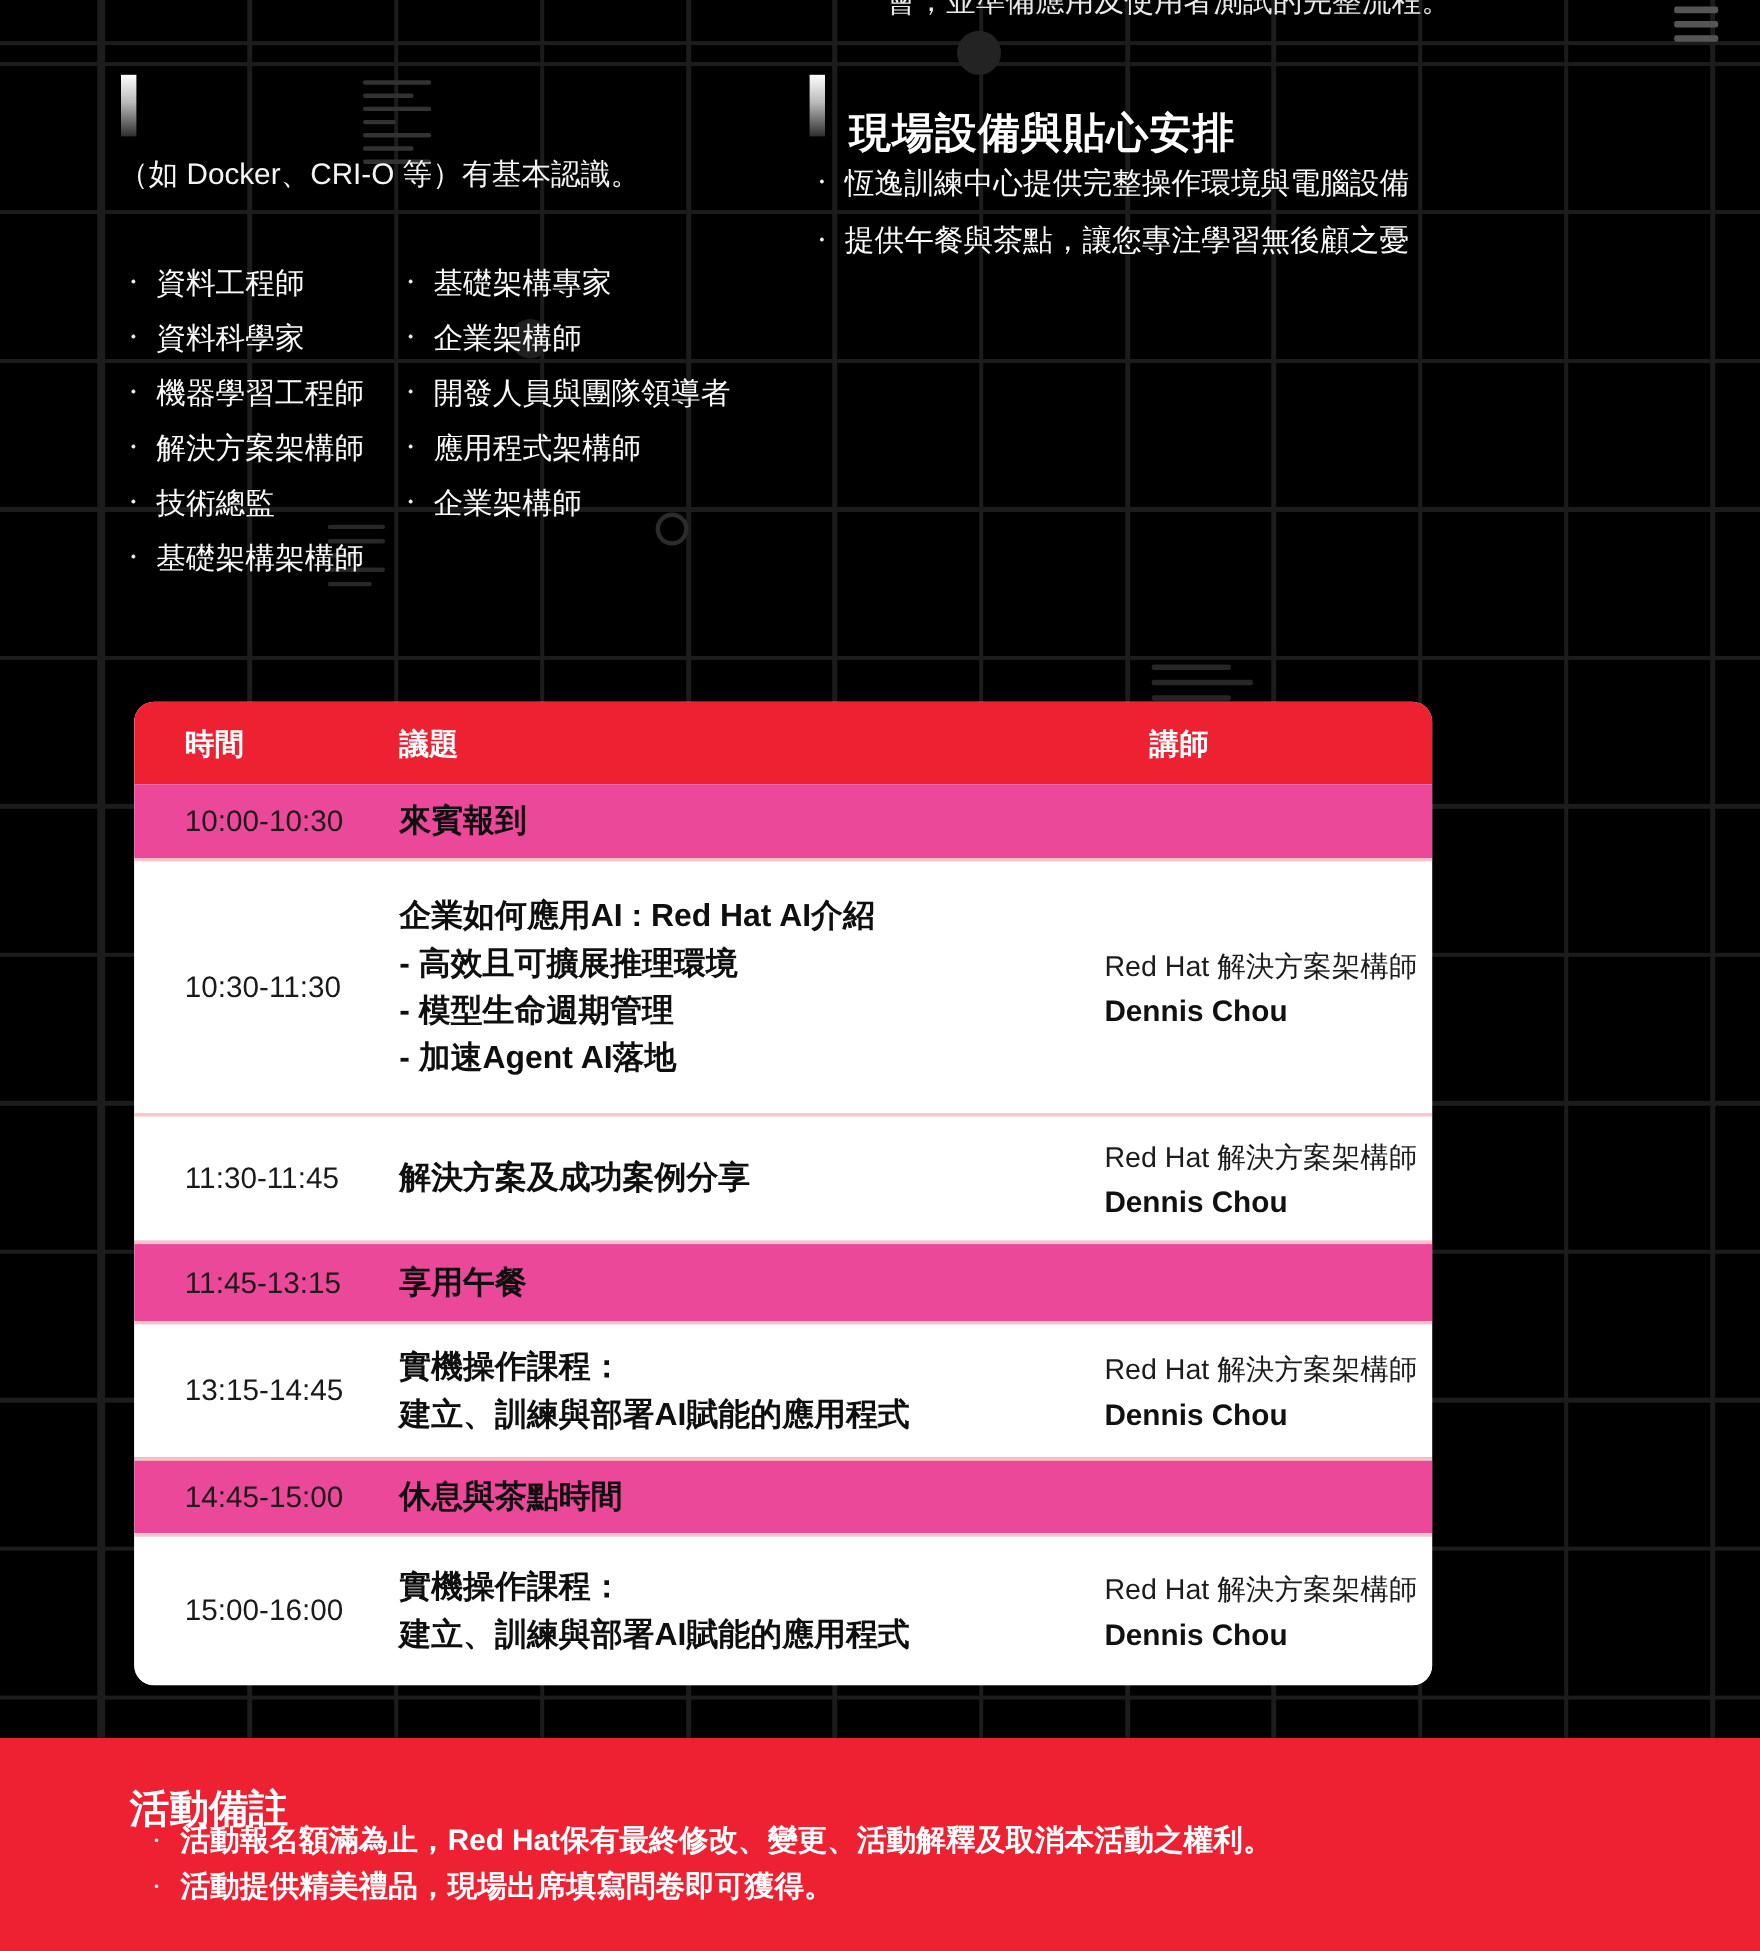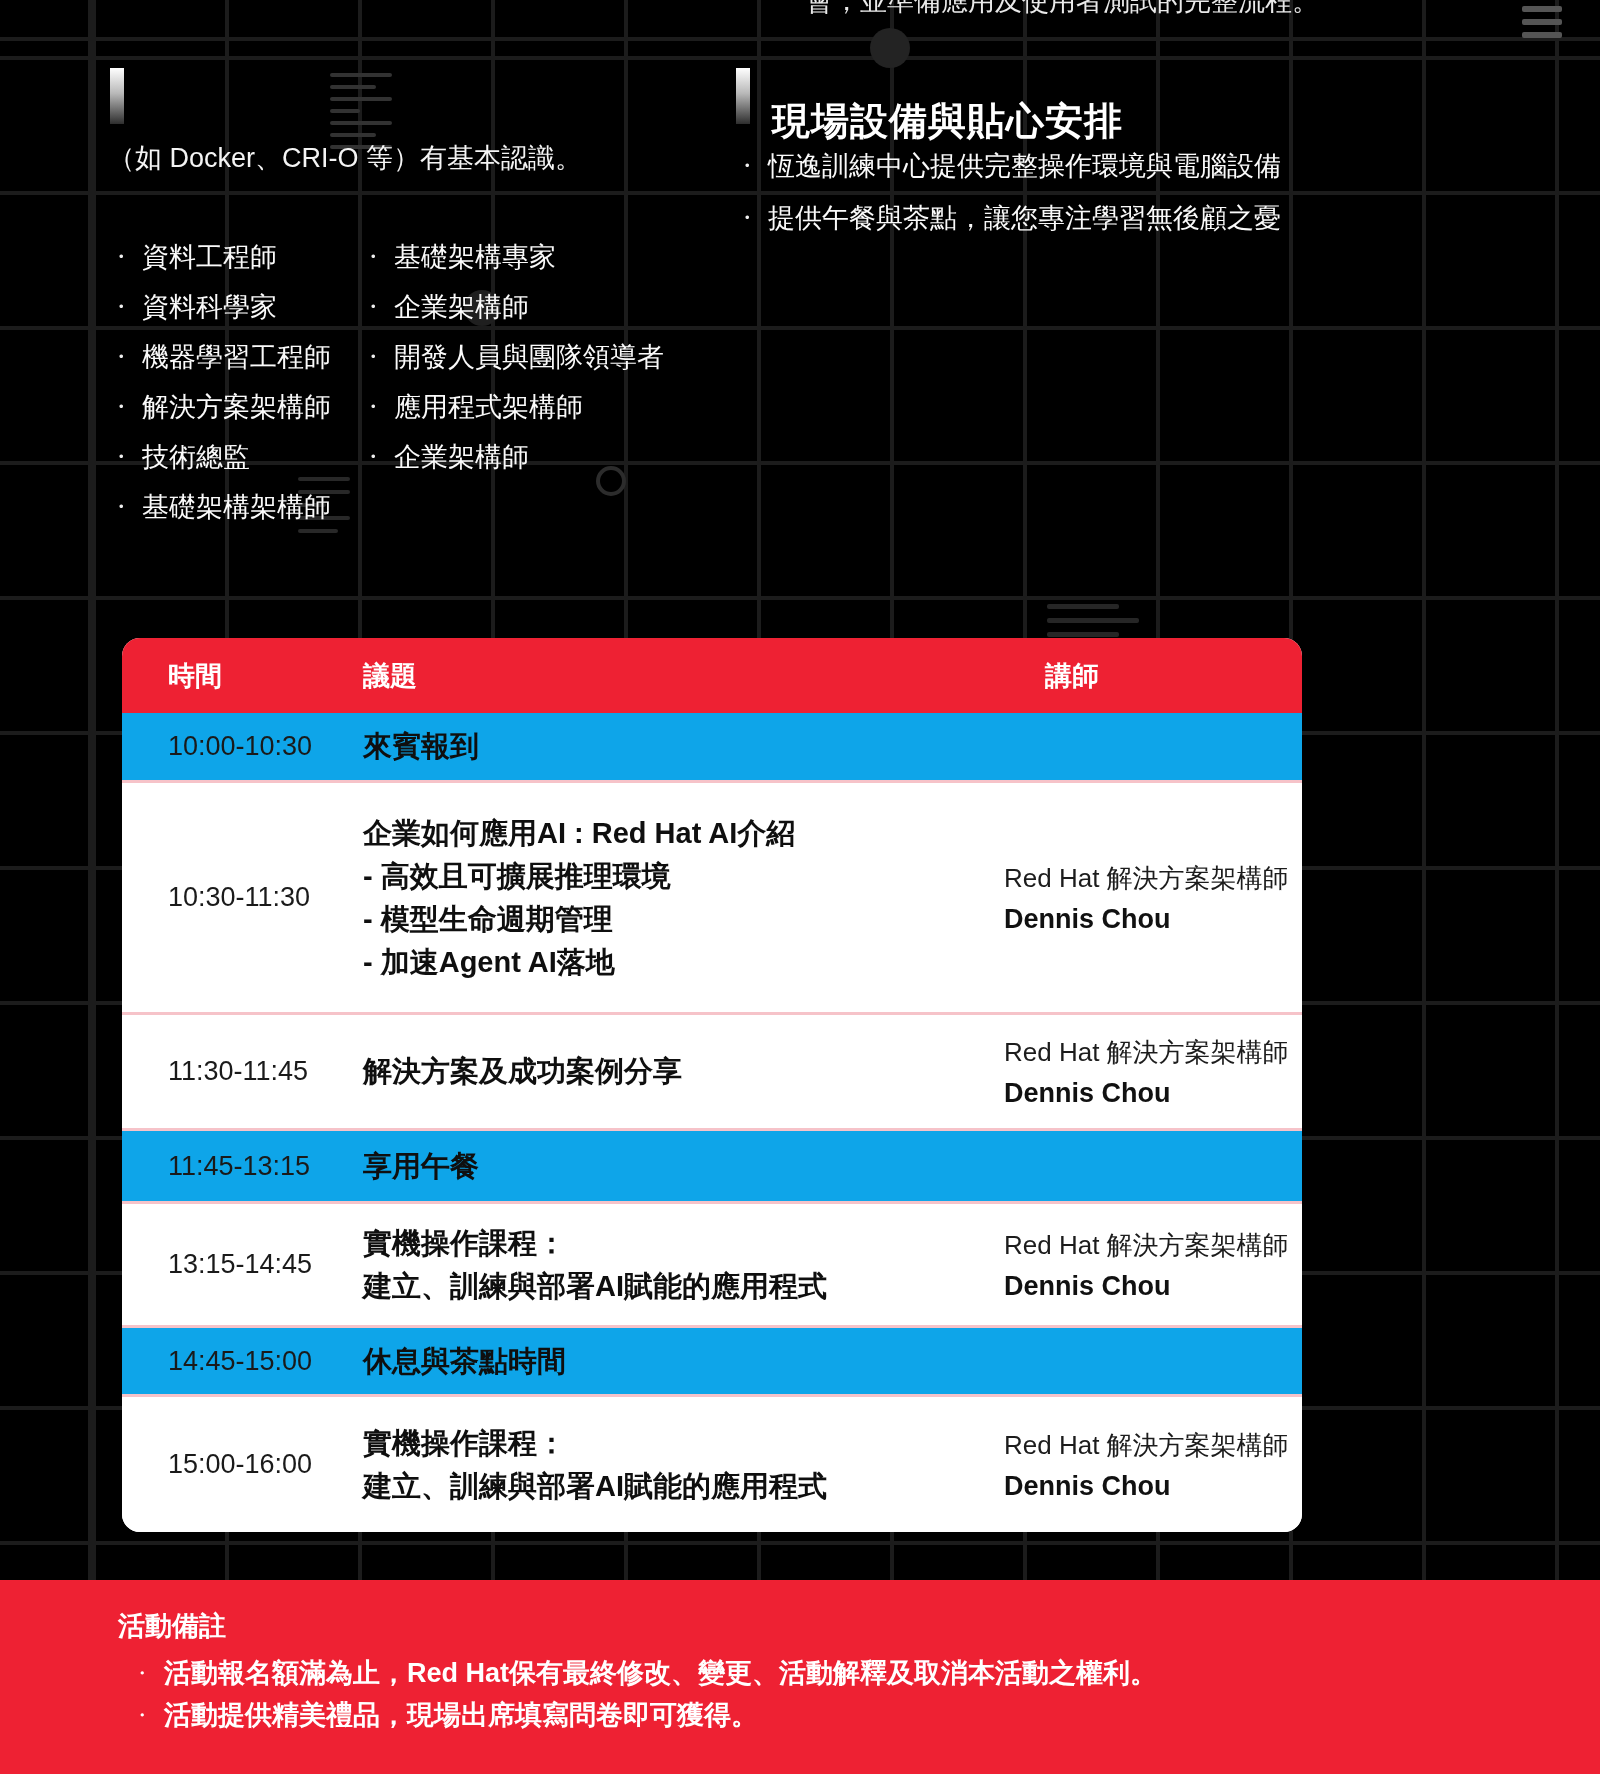--- a/index.html
+++ b/index.html
@@ -55,41 +55,41 @@
   .venue{position:absolute;left:736px;top:140px;width:640px;}
   .venue-row{display:flex;height:52px;align-items:center;}
   .venue-label{font-size:27px;color:#fafafa;white-space:nowrap;}
   
   .agenda{position:absolute;left:122px;top:638px;width:1180px;
     border-radius:18px;overflow:hidden;background:#fff;}
   .agenda-header{display:flex;align-items:center;height:75px;background:#ee2133;}
   .agenda-header .h-cell{font-size:27px;font-weight:bold;color:#fff;}
   .row{display:flex;align-items:center;background:#fff;}
   .row + .row{border-top:3px solid #f6c3c9;}
-  .row.pink{background:#0ea5e9;}
+  .row.pink{background:#ec4899;}
   .col-time{width:241px;padding-left:46px;box-sizing:border-box;flex-shrink:0;
     font-size:27px;color:#1a1a1a;white-space:nowrap;}
   .col-topic{width:595px;flex-shrink:0;}
   .col-speaker{flex:1;margin-left:46px;}
   .topic-line{font-size:29px;font-weight:600;color:#0f0f0f;line-height:43px;white-space:nowrap;}
   .speaker-role{font-size:26px;color:#1c1c1c;white-space:nowrap;}
   .speaker-name{font-size:27px;font-weight:bold;color:#111;margin-top:8px;white-space:nowrap;}
   .h-time{width:195px;padding-left:46px;}
   .h-topic{width:682px;}
   .h-speaker{flex:1;}
   .r1{height:67px;}
   .r2{height:229px;}
   .r3{height:113px;}
   .r4{height:70px;}
   .r5{height:121px;}
   .r6{height:66px;}
   .r7{height:135px;}
   
   .footer{position:absolute;left:0;top:1580px;width:1600px;height:194px;background:#ee2133;}
-  .footer-title{position:absolute;left:118px;top:28px;font-size:27px;font-weight:bold;color:#fff;}
+  .footer-title{position:absolute;left:118px;top:40px;font-size:36px;font-weight:bold;color:#fff;}
   .footer-notes{position:absolute;left:132px;top:72px;}
   .note-row{display:flex;align-items:center;height:42px;}
   .note-dot{font-size:20px;color:#fff;margin-right:12px;}
   .note-text{font-size:27px;font-weight:bold;color:#fff;white-space:nowrap;}
 </style>
 </head>
 <body>
 
 <div class="page">
 

